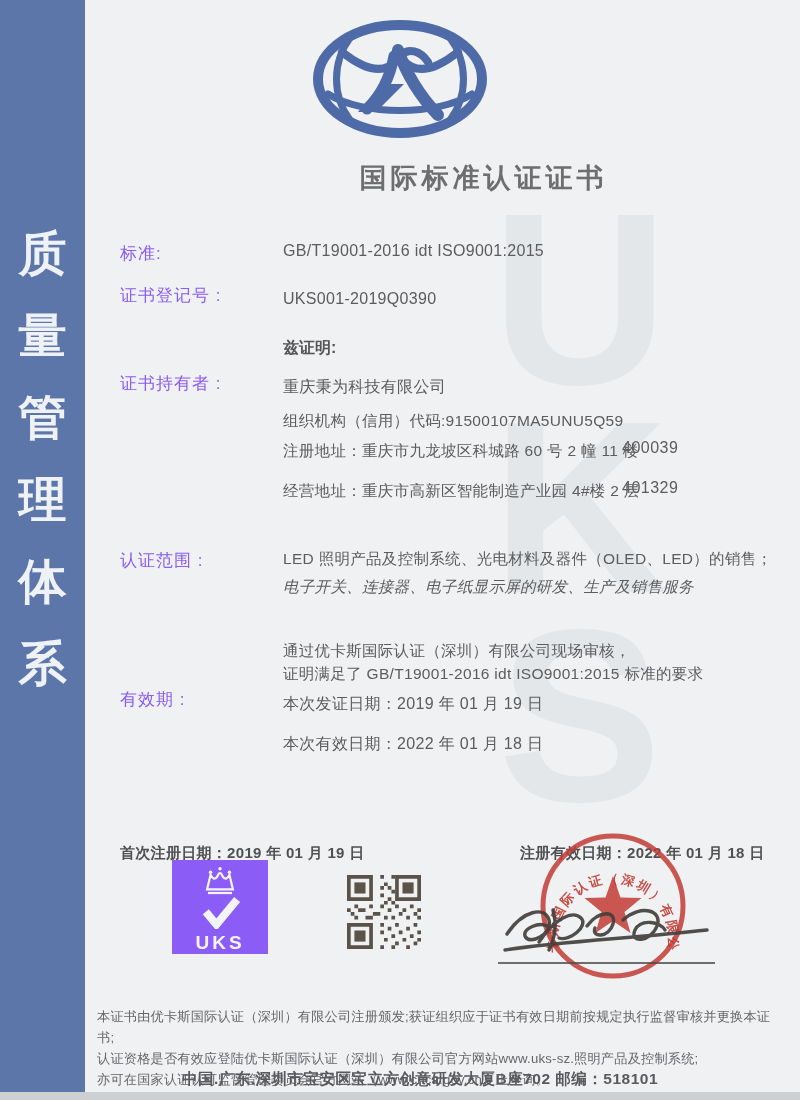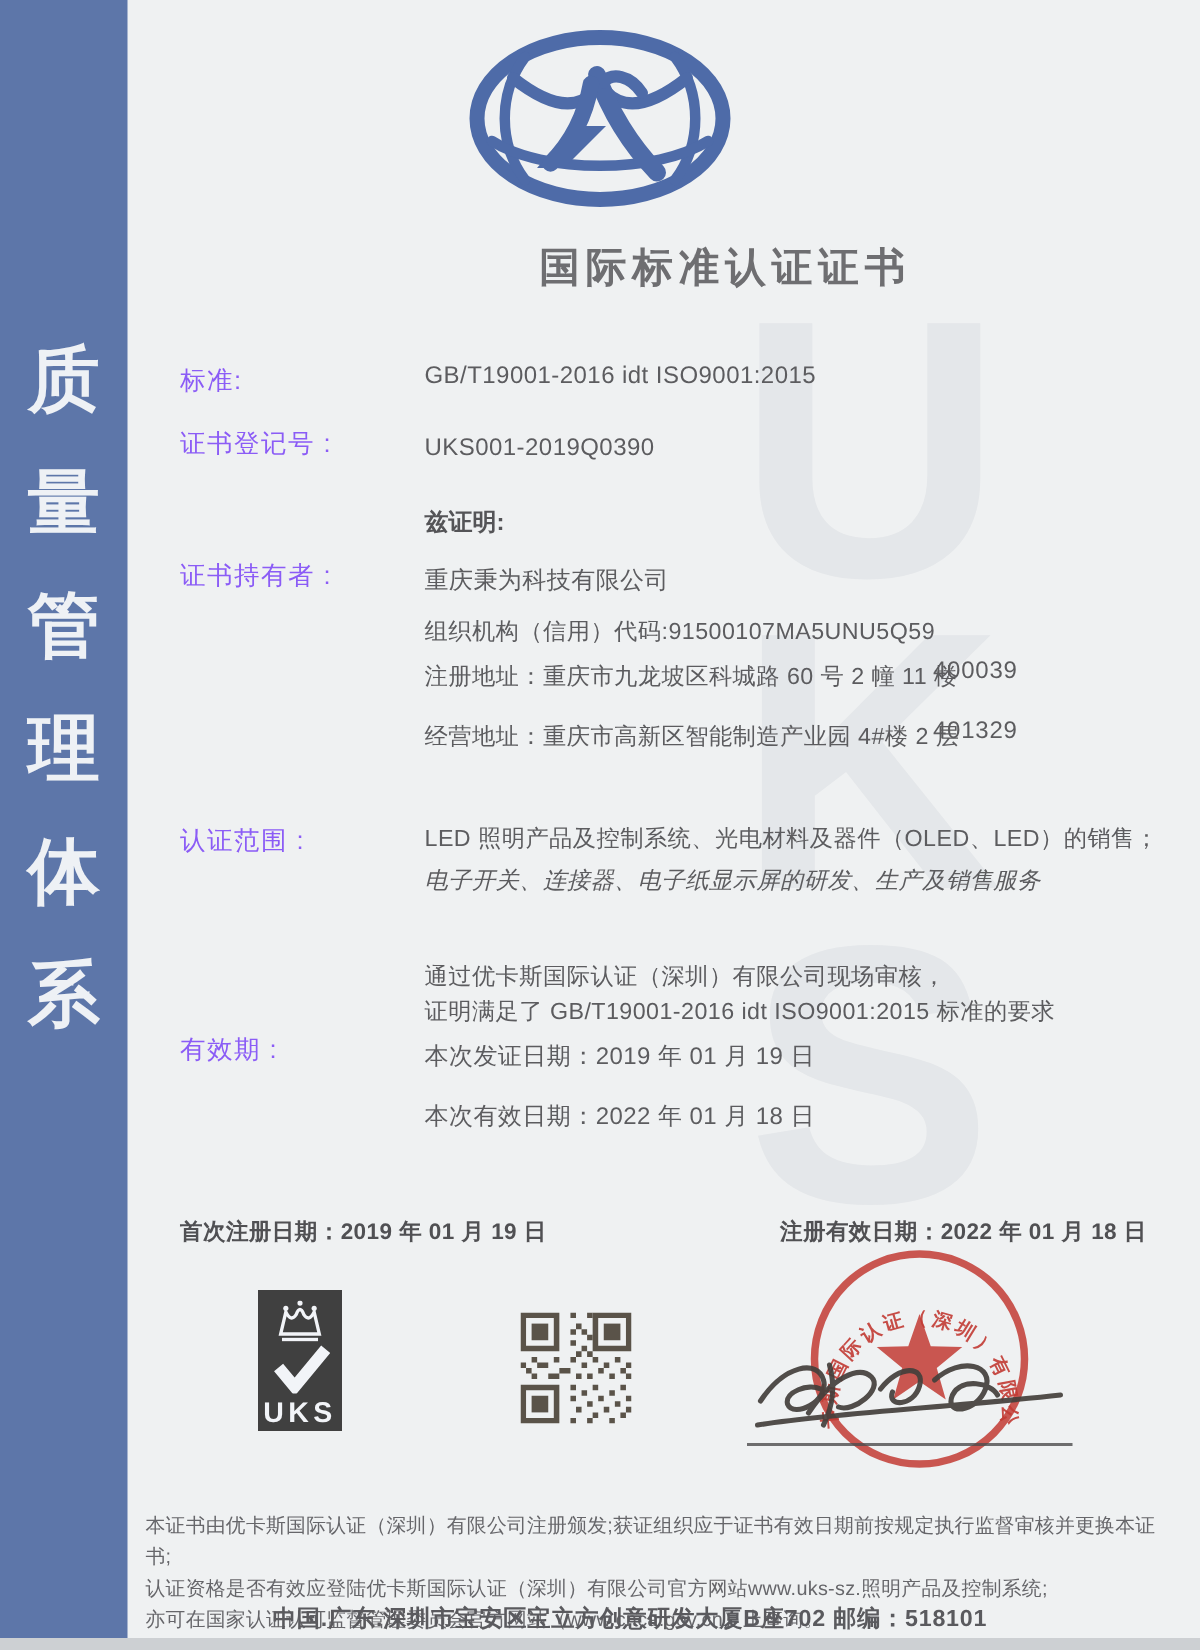--- a/index.html
+++ b/index.html
@@ -17,23 +17,23 @@
         color:rgba(108,116,134,0.08);letter-spacing:0;pointer-events:none;user-select:none;}
   
   .title{position:absolute;left:85px;top:160px;width:715px;text-align:center;
         font-size:27px;font-weight:700;letter-spacing:4px;color:#6e6e71;margin-left:41px;}
   
   .lbl{position:absolute;font-size:17px;font-weight:400;color:#8b5cf6;letter-spacing:1px;}
   .val{position:absolute;font-size:16px;color:#5c5c5f;letter-spacing:.3px;}
   .val.small{font-size:15.5px;}
   .postcode{position:absolute;font-size:16px;color:#5c5c5f;letter-spacing:.5px;text-align:center;}
   .hereby{position:absolute;font-size:16px;font-weight:700;color:#545457;}
-  .regdates{position:absolute;font-size:15px;color:#505053;font-weight:600;letter-spacing:.3px;}
+  .regdates{position:absolute;font-size:15px;color:#505053;font-weight:600;letter-spacing:.3px;margin-top:32px;}
   
-  .badge{position:absolute;left:172px;top:860px;width:56px;height:94px;background:#404040;
+  .badge{position:absolute;left:172px;top:860px;width:96px;height:94px;background:#8b5cf6;
         display:flex;flex-direction:column;align-items:center;justify-content:flex-start;
         box-sizing:border-box;padding-top:7px;}
   .badge .uks{color:#f2f4f8;font-size:19px;font-weight:700;letter-spacing:3px;margin-top:3px;}
   
   .footer{position:absolute;left:97px;top:1006px;width:688px;font-size:13.2px;color:#66666a;
         line-height:21px;letter-spacing:.2px;}
   .addr{position:absolute;left:40px;top:1069px;width:760px;text-align:center;
         font-size:15.5px;font-weight:700;color:#5a5a5e;letter-spacing:.5px;}
   .scanedge{position:absolute;left:0;bottom:0;width:800px;height:8px;background:#cdd0d3;}
   .sigline{position:absolute;left:498px;top:962px;width:217px;height:2px;background:#4c4c4c;opacity:.8;}

